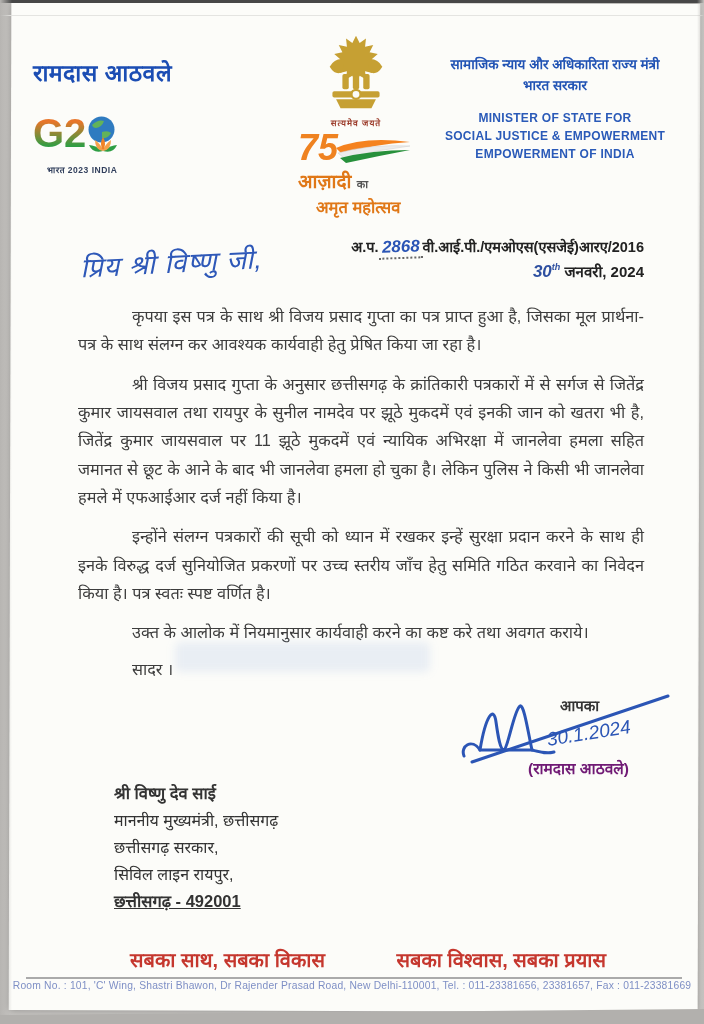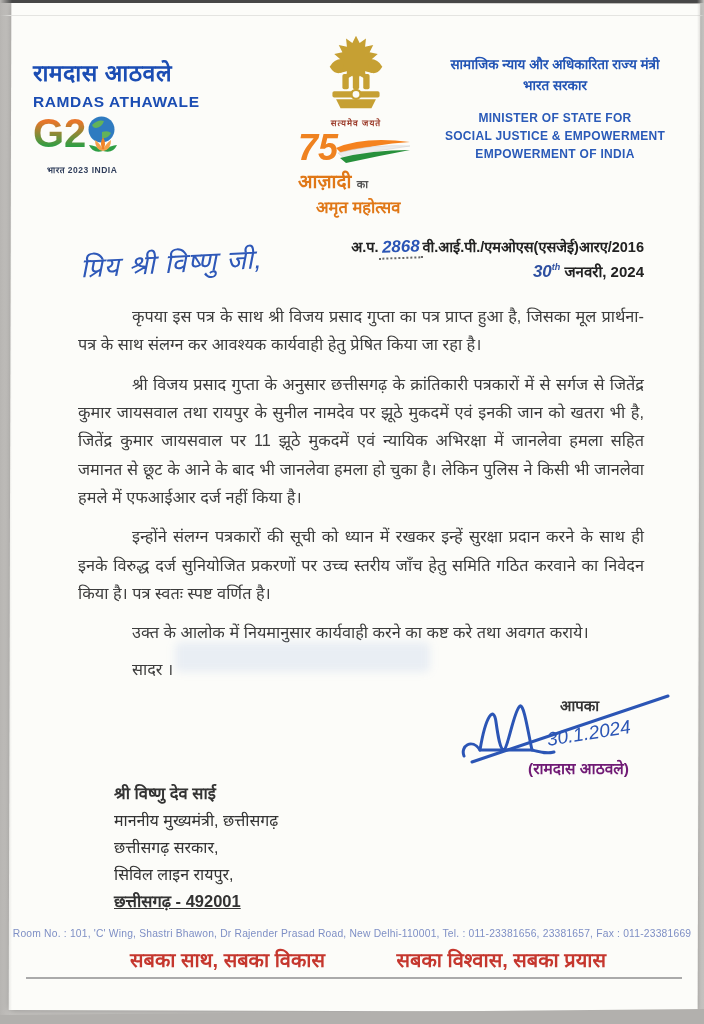--- a/index.html
+++ b/index.html
@@ -66,31 +66,30 @@
   
   .addressee { position:absolute; left:114px; top:780px; font-size:16px; color:#333; line-height:27px; }
   .addr-name { font-weight:bold; font-size:16.5px; }
   .addr-pin { font-weight:bold; font-size:16.5px; text-decoration:underline; }
 
   
   .slogans { position:absolute; left:90px; right:90px; top:946px; display:flex; justify-content:space-between; font-size:20px; font-weight:bold; color:#c5372e; }
   .slogans .s-left { margin-left:40px; }
   .slogans .s-right { margin-right:8px; }
   .footer-divider { position:absolute; left:26px; right:22px; top:977px; height:2px; background:#aaa; }
-  .footer-address { position:absolute; left:0; top:928px; width:100%; text-align:center; font-size:10.3px; color:#7e8fc5; letter-spacing:.2px; }
+  .footer-address { position:absolute; left:0; top:980px; width:100%; text-align:center; font-size:10.3px; color:#7e8fc5; letter-spacing:.2px; }
 </style>
 </head>
 <body>
 
 <div class="canvas">
   <div class="paper"></div>
 
   <div class="name-block">
     <div class="name-hi">रामदास आठवले</div>
-    <div class="name-en">RAMDAS ATHAWALE</div>
   </div>
 
   <div class="g20">
     <div class="g20-row">
       <span class="g20-text">G2</span>
       <span class="g20-zero">
         <svg width="27" height="27" viewBox="0 0 27 27">
           <circle cx="13.5" cy="13.5" r="13" fill="#2f7bc0"></circle>
           <path d="M4 9 q6-6 12-4 q-2 6-8 7 q-3 0-4-3z" fill="#63b35a"></path>
           <path d="M14 16 q6-2 9 1 q-3 6-9 5z" fill="#63b35a"></path>

